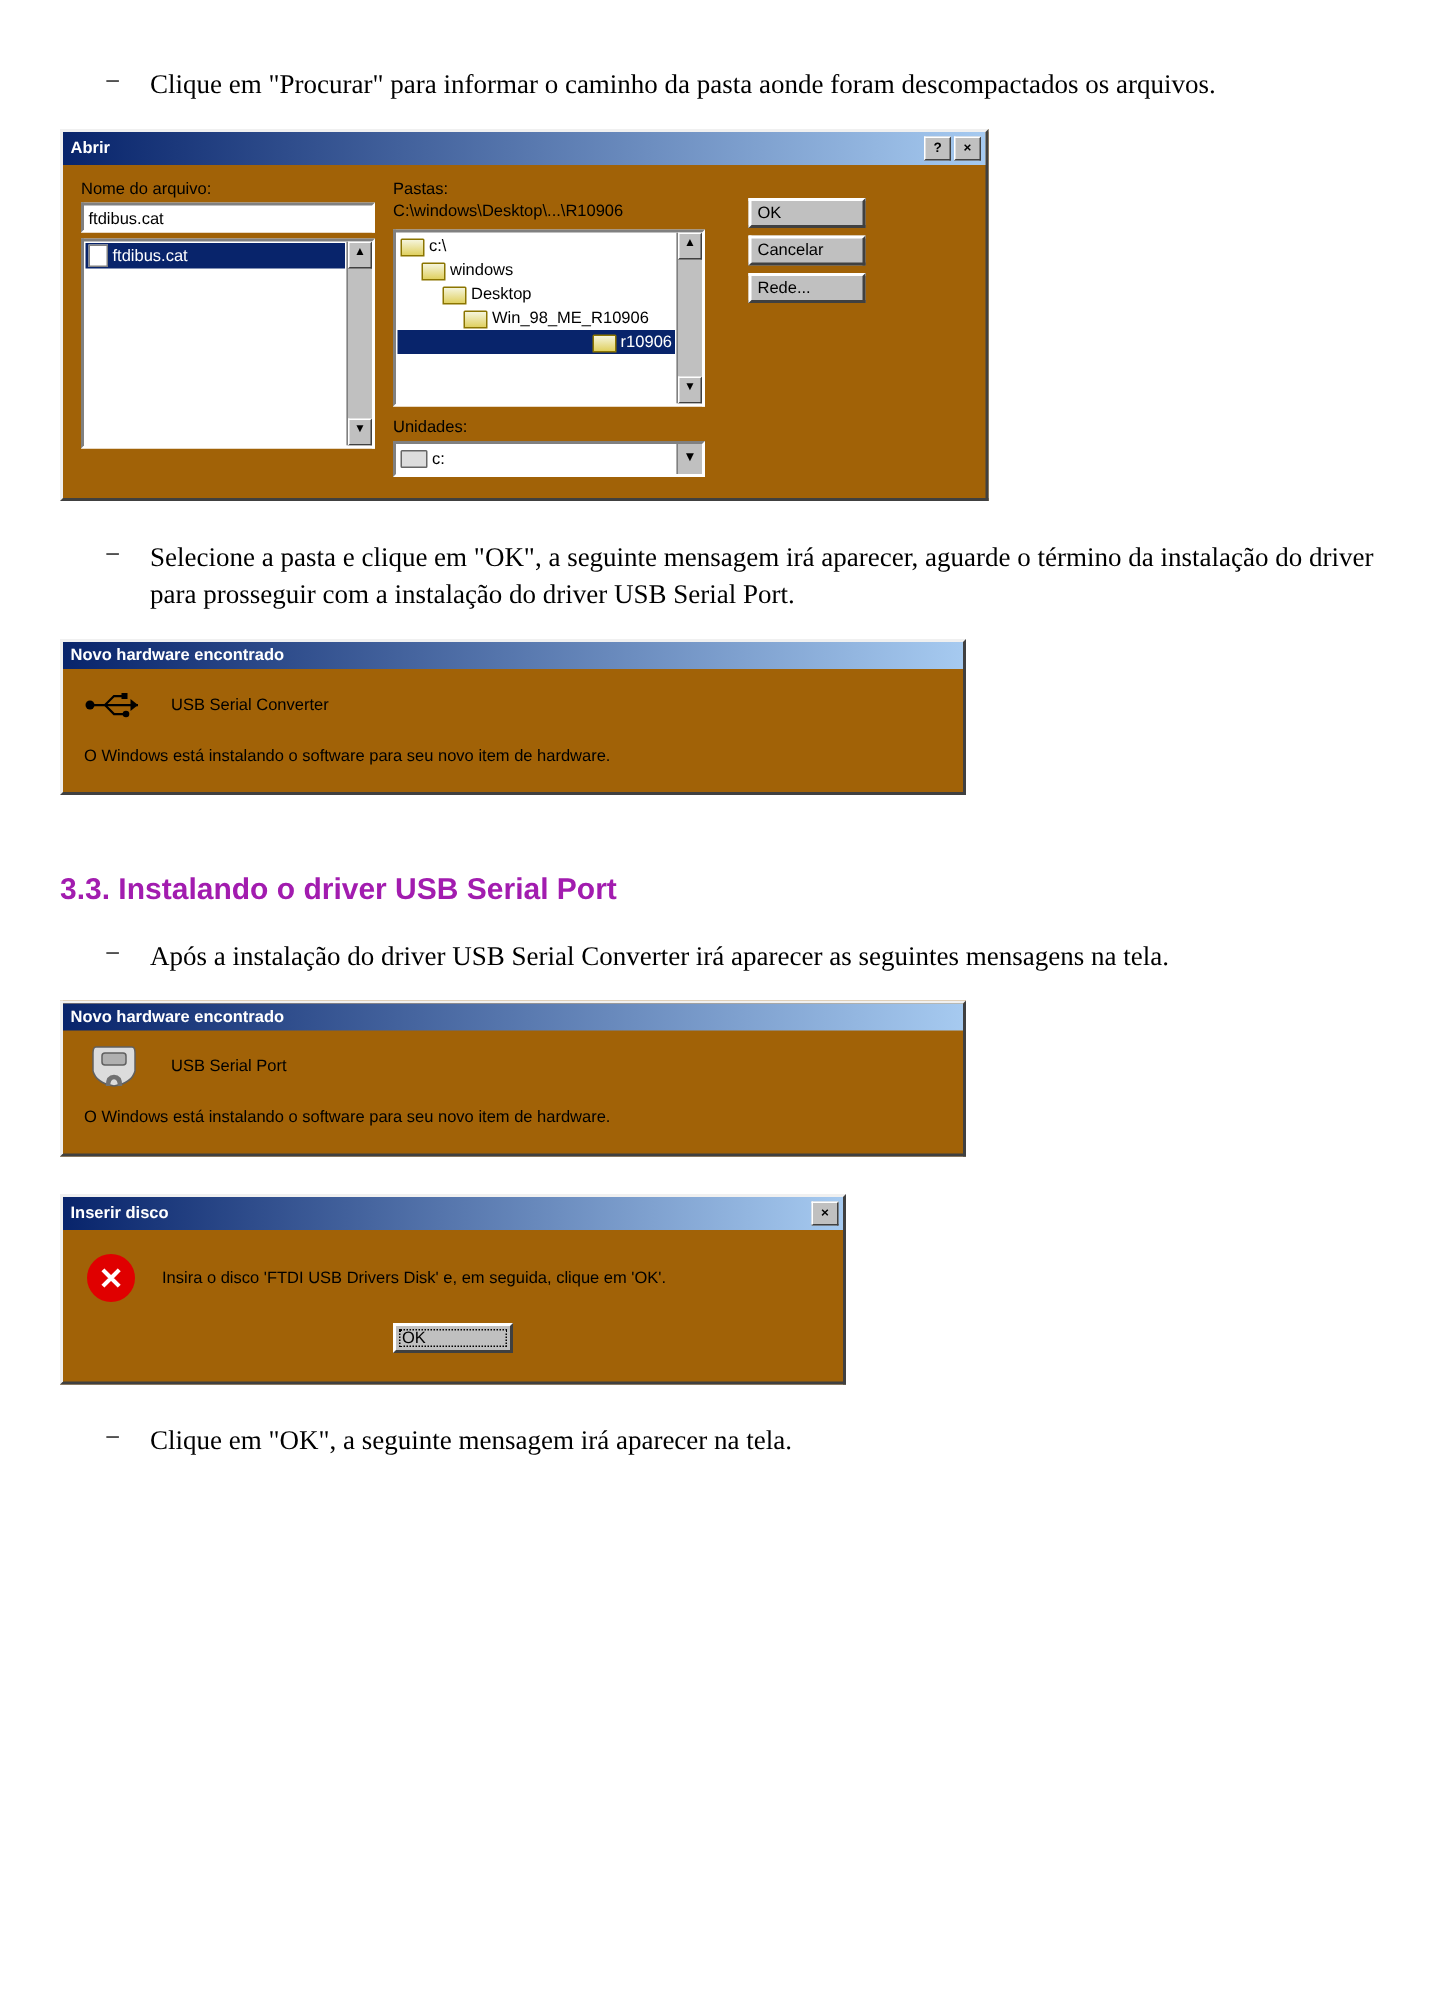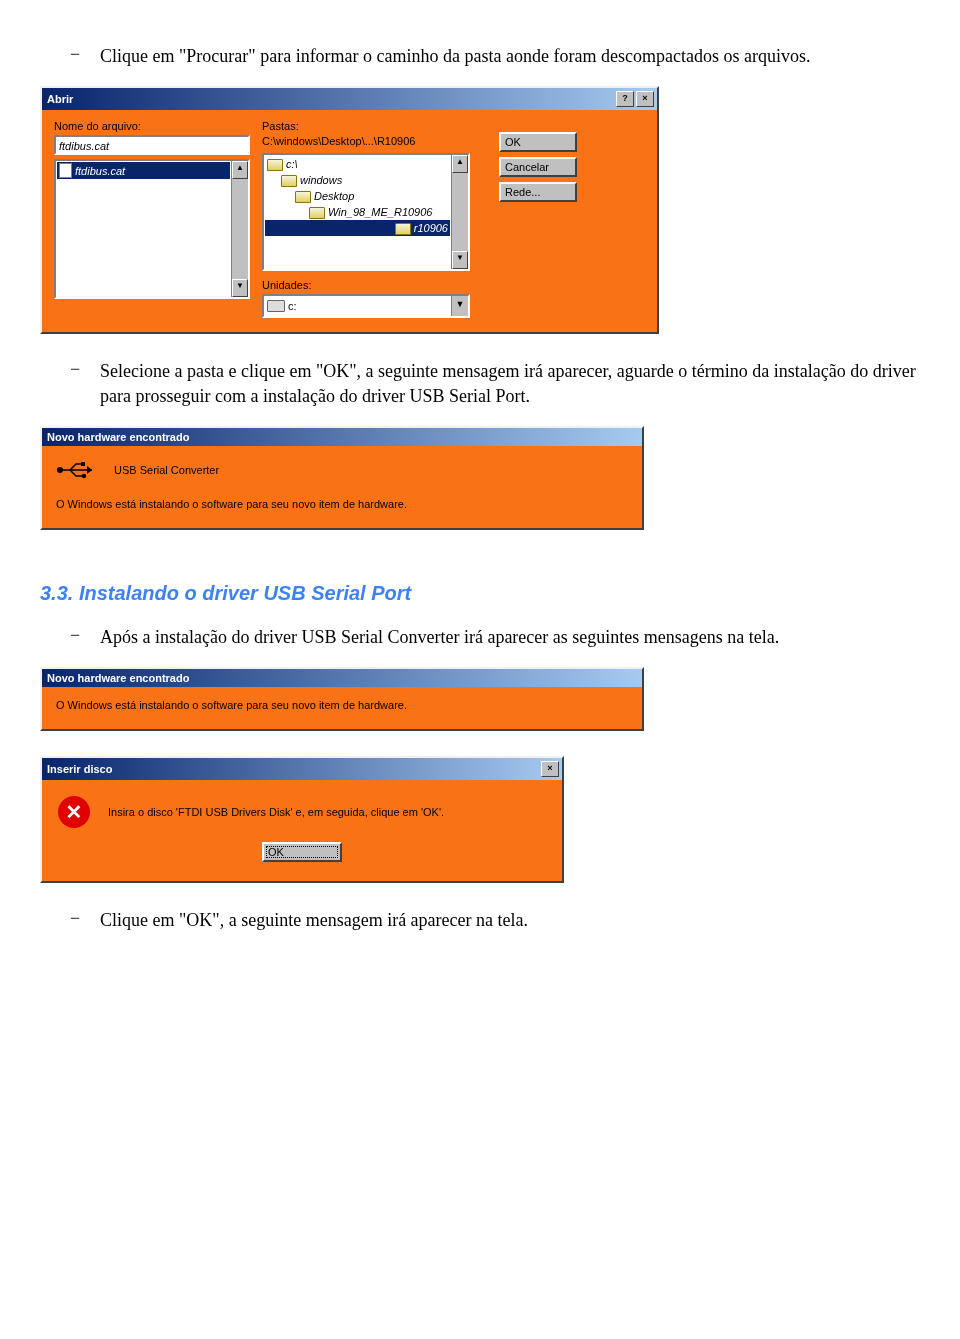--- a/index.html
+++ b/index.html
@@ -19,32 +19,31 @@
   .bullet-dash {
     width: 30px;
     flex: none;
   }
   .bullet-text {
     flex: 1;
     line-height: 1.35;
   }
   .heading {
     font-family: Arial, sans-serif;
-    font-style: italic;
     font-weight: bold;
     font-size: 20px;
     margin: 52px 0 20px 0;
-    color: #3b82f6;
+    color: #a21caf;
   }
 
   
   .win-dialog {
     font-family: "MS Sans Serif", Tahoma, Arial, sans-serif;
     font-size: 11px;
-    background: #f97316;
+    background: #a16207;
     border: 2px solid;
     border-color: #f0f0f0 #404040 #404040 #f0f0f0;
     margin: 18px 0 25px 0;
     position: relative;
   }
   .titlebar {
     background: linear-gradient(to right, #08246b, #a6caf0);
     color: #fff;
     font-weight: bold;
     font-size: 11px;
@@ -73,21 +72,20 @@
     gap: 12px;
   }
   .col { display: flex; flex-direction: column; }
   .lbl { margin-bottom: 3px; }
   .sunken {
     border: 2px solid;
     border-color: #808080 #fff #fff #808080;
     background: #fff;
     padding: 1px 3px;
     box-sizing: border-box;
-    font-style: italic;
   }
   .textfield {
     height: 20px;
     line-height: 16px;
   }
   .listfield {
     height: 140px;
     padding: 0;
     overflow: hidden;
     display: flex;
@@ -341,20 +339,30 @@
 <div class="bullet-line">
   <div class="bullet-dash">−</div>
   <div class="bullet-text">Após a instalação do driver USB Serial Converter irá aparecer as seguintes mensagens na tela.</div>
 </div>
 
 <div class="win-dialog novohw">
   <div class="titlebar">
     <span>Novo hardware encontrado</span>
   </div>
   <div class="dlg-body">
+    <div class="hw-row">
+      <div class="usb-icon serialport-icon">
+        <svg viewBox="0 0 36 30">
+          <path d="M6 2 Q4 2 4 6 L4 18 Q6 26 18 28 Q30 26 32 18 L32 6 Q32 2 30 2 Z" fill="#dcdcdc" stroke="#606060" stroke-width="1"></path>
+          <rect x="10" y="6" width="16" height="8" rx="2" fill="#b0b0b0" stroke="#606060"></rect>
+          <path d="M14 28 Q14 22 18 22 Q22 22 22 28" fill="none" stroke="#707070" stroke-width="3"></path>
+        </svg>
+      </div>
+      <div>USB Serial Port</div>
+    </div>
     <div>O Windows está instalando o software para seu novo item de hardware.</div>
   </div>
 </div>
 
 <div class="win-dialog inserir">
   <div class="titlebar">
     <span>Inserir disco</span>
     <div class="title-btns">
       <div class="title-btn">×</div>
     </div>

